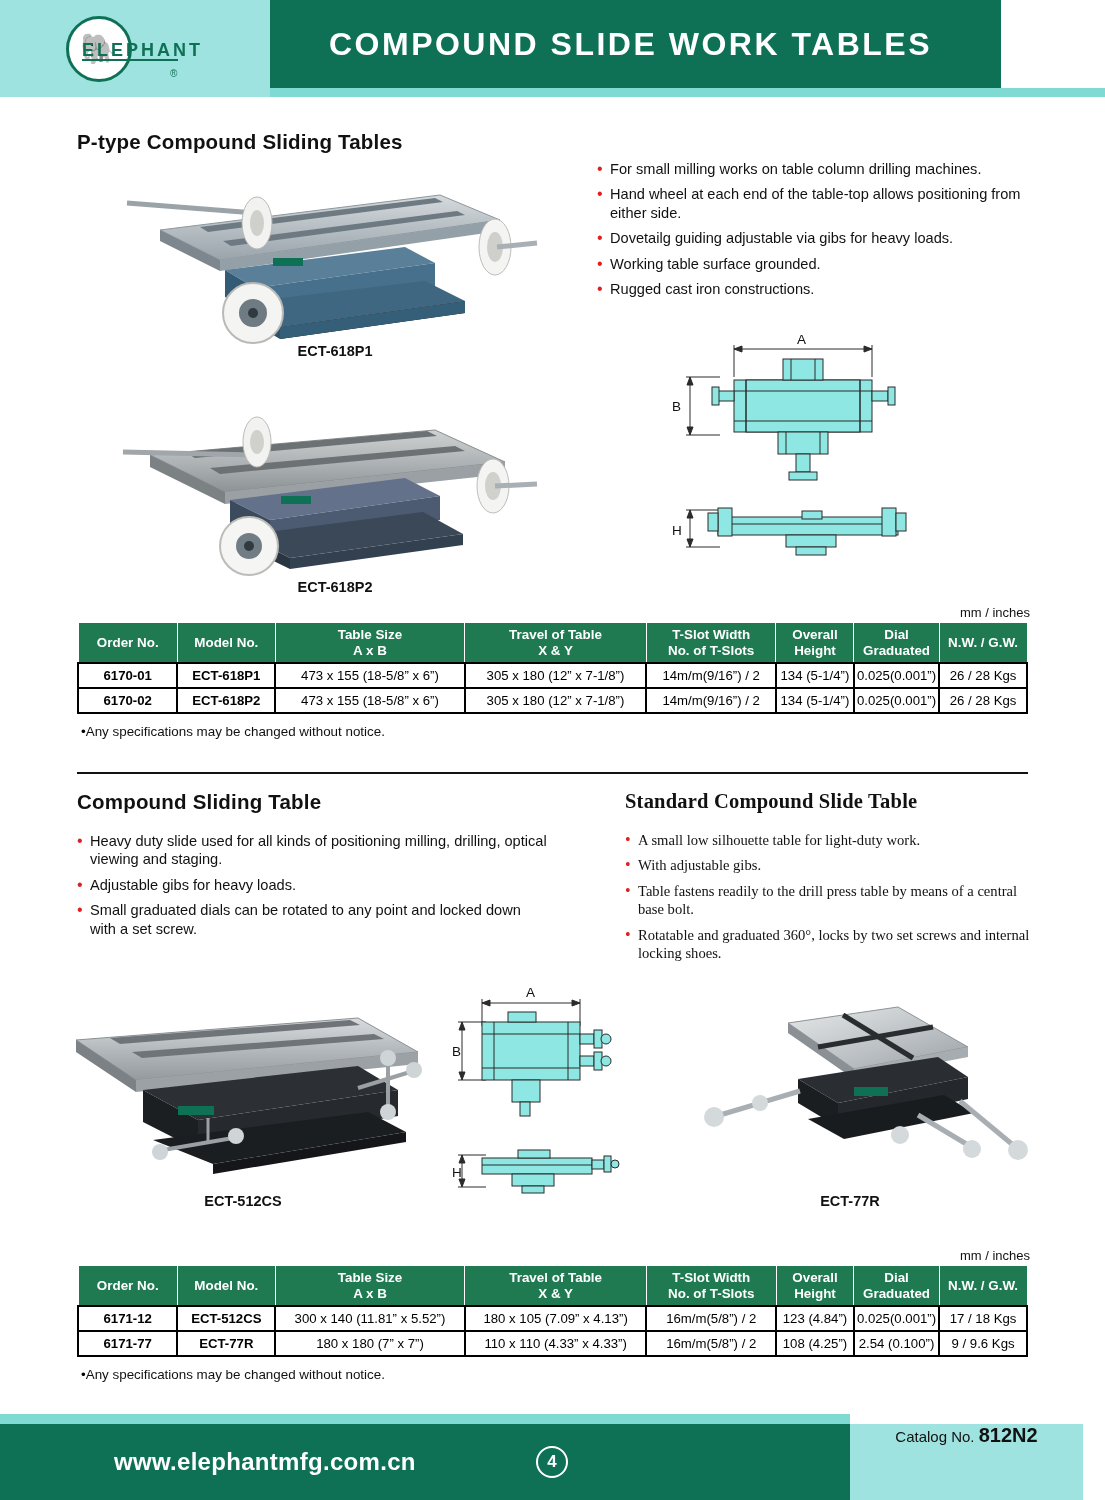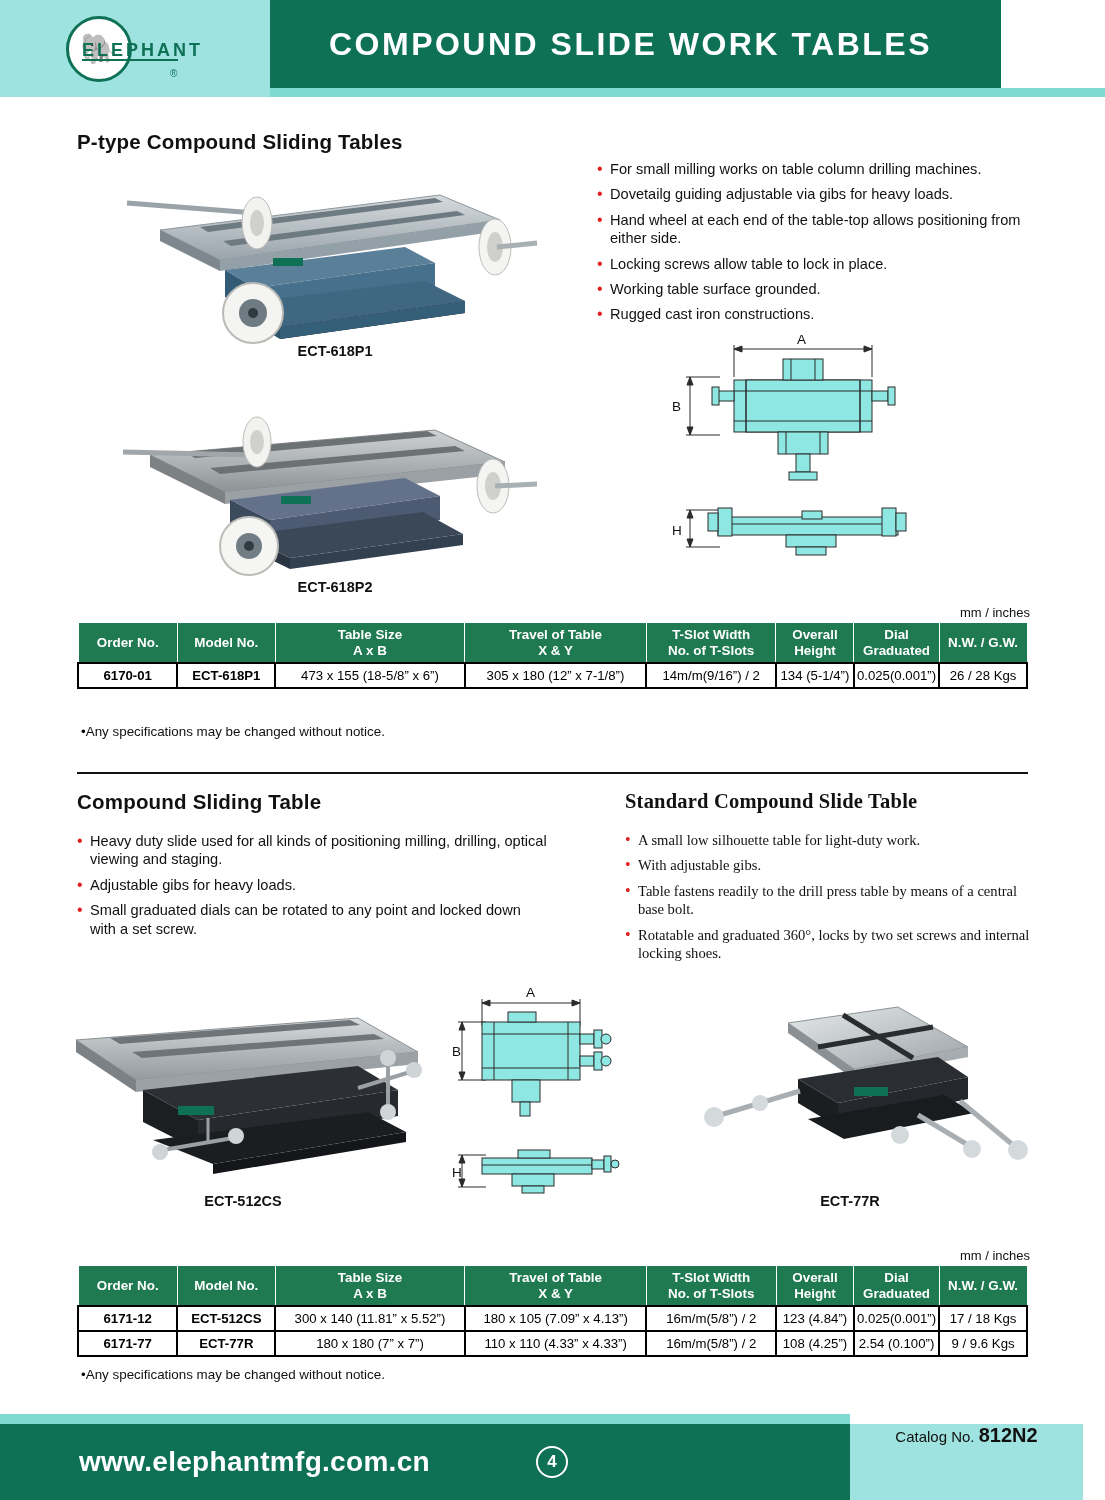--- a/index.html
+++ b/index.html
@@ -117,21 +117,21 @@
   }
   .footer-teal-strip {
     position: absolute; left: 0; top: 0; width: 850px; height: 10px;
     background: #7fdad4;
   }
   .footer-cyan {
     position: absolute; left: 850px; top: 10px; width: 233px; height: 76px;
     background: #9fe3e0; display: flex; justify-content: center;
   }
   .footer-url {
-    color: #ffffff; font-size: 28px; font-weight: bold; margin-left: 79px;
+    color: #ffffff; font-size: 24px; font-weight: bold; margin-left: 114px;
     letter-spacing: .3px;
   }
   .pagecircle {
     position: absolute; left: 536px; top: 32px;
     width: 32px; height: 32px; border-radius: 50%;
     border: 2px solid #ffffff; color: #ffffff;
     display: flex; align-items: center; justify-content: center;
     font-size: 17px; font-weight: bold;
   }
   .catno { font-size: 15px; color: #111; }
@@ -164,23 +164,22 @@
   </div>
 </div>
 
 <div style="position:absolute; left:77px; top:130px; width:430px;">
   <div class="h2">P-type Compound Sliding Tables</div>
 </div>
 
 <div style="position:absolute; left:597px; top:133px; width:445px;margin-top:27px;">
   <ul class="bl">
     <li>For small milling works on table column drilling machines.</li>
+    <li>Hand wheel at each end of the table-top allows positioning from either side.</li>
     <li>Dovetailg guiding adjustable via gibs for heavy loads.</li>
-    <li>Hand wheel at each end of the table-top allows positioning from either side.</li>
-    <li>Locking screws allow table to lock in place.</li>
     <li>Working table surface grounded.</li>
     <li>Rugged cast iron constructions.</li>
   </ul>
 </div>
 
 <svg class="photo" style="left:105px; top:175px;" width="445" height="175" viewBox="0 0 445 175">
   <defs>
     <linearGradient id="g-top1" x1="0" y1="0" x2="0" y2="1">
       <stop offset="0%" stop-color="#d6dadd"></stop>
         <stop offset="50%" stop-color="#b7bfc4"></stop>
@@ -343,20 +342,30 @@
       <th>Table Size<br>A x B</th>
       <th>Travel of Table<br>X &amp; Y</th>
       <th>T-Slot Width<br>No. of T-Slots</th>
       <th>Overall<br>Height</th>
       <th>Dial<br>Graduated</th>
       <th><span>N.W. / G.W.</span></th>
     </tr>
     <tr>
       <td class="b">6170-01</td>
       <td class="b">ECT-618P1</td>
+      <td>473 x 155  (18-5/8” x 6”)</td>
+      <td>305 x 180  (12” x 7-1/8”)</td>
+      <td>14m/m(9/16”) / 2</td>
+      <td>134 (5-1/4”)</td>
+      <td>0.025(0.001”)</td>
+      <td>26 / 28 Kgs</td>
+    </tr>
+    <tr>
+      <td class="b">6170-02</td>
+      <td class="b">ECT-618P2</td>
       <td>473 x 155  (18-5/8” x 6”)</td>
       <td>305 x 180  (12” x 7-1/8”)</td>
       <td>14m/m(9/16”) / 2</td>
       <td>134 (5-1/4”)</td>
       <td>0.025(0.001”)</td>
       <td>26 / 28 Kgs</td>
     </tr>
   </tbody>
     </table>
 </div>

